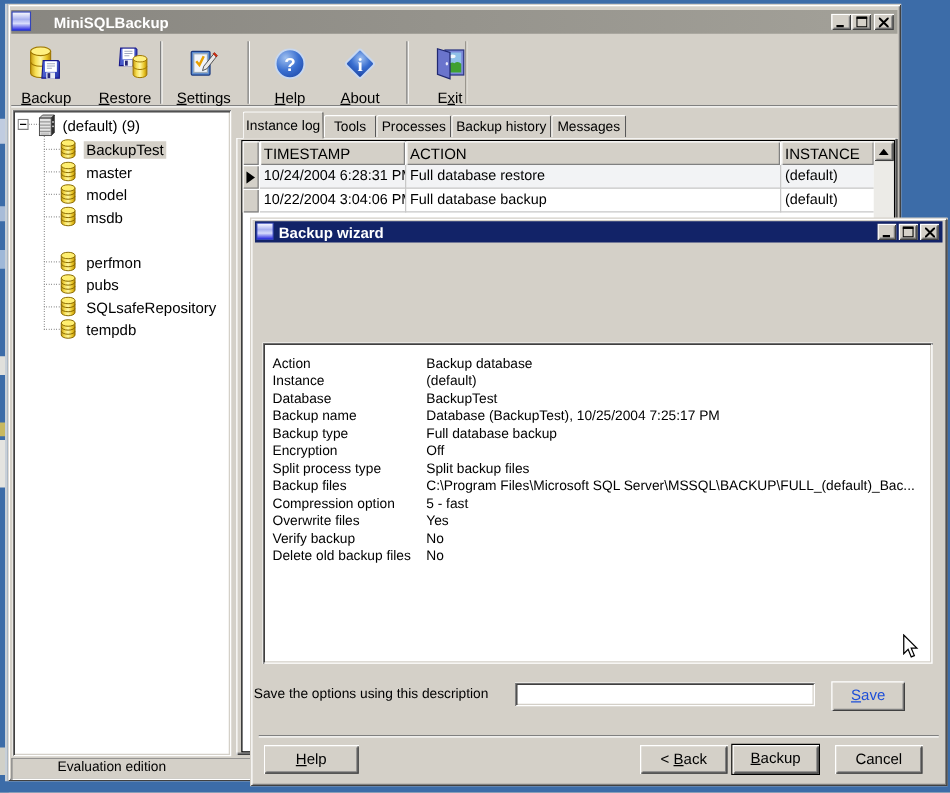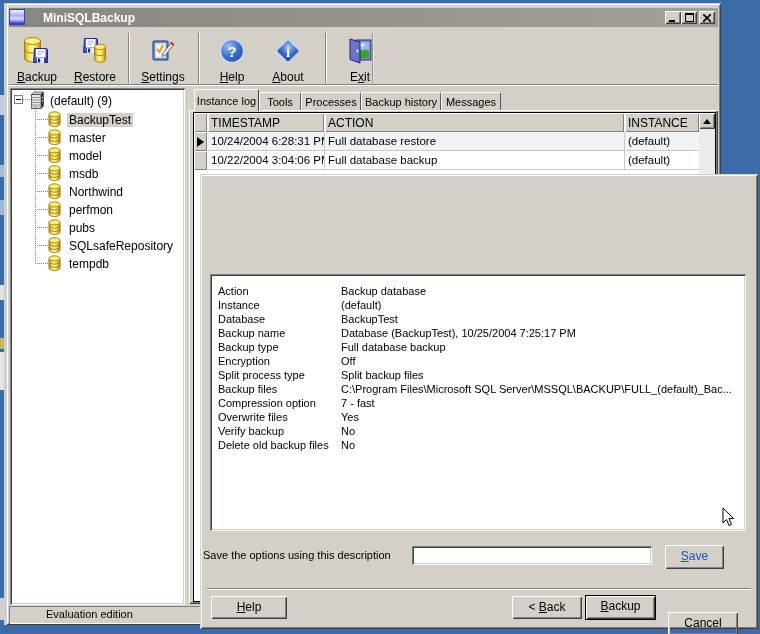--- a/index.html
+++ b/index.html
@@ -132,21 +132,21 @@
     <div class="abs" style="left:363px;top:6px;width:2px;height:50px;border-left:1px solid #9A968E;border-right:1px solid #E8E6E0;"></div>
 
     <div class="abs" style="left:2px;top:10px;width:52px;height:46px;text-align:center;">
       <svg width="28" height="28" viewBox="0 0 28 28">
           <use href="#bigcyl" x="1" y="0"></use>
           <use href="#floppy" x="10" y="11"></use>
         </svg>
       <div style="font-size:12px;margin-top:3px;"><u>B</u>ackup</div>
     </div>
 
-    <div class="abs" style="left:60px;top:10px;width:52px;height:46px;text-align:center;">
+    <div class="abs" style="left:60px;top:10px;width:52px;height:46px;text-align:right;">
       <svg width="28" height="28" viewBox="0 0 28 28">
           <use href="#floppy" x="2" y="1"></use>
           <use href="#smallcyl" x="13" y="7"></use>
         </svg>
       <div style="font-size:12px;margin-top:3px;"><u>R</u>estore</div>
     </div>
 
     <div class="abs" style="left:126px;top:10px;width:56px;height:46px;text-align:center;">
       <svg width="28" height="28" viewBox="0 0 28 28">
         <rect x="4" y="4" width="15" height="19" rx="1" fill="#5B8BD0" stroke="#1A3A80"></rect>
@@ -236,27 +236,20 @@
             <use href="#cyl"></use>
           </svg>
           <span>model</span>
         </div>
       <div class="tr-item" style="top:76px;">
           <i class="doth"></i>
           <svg width="13" height="17">
             <use href="#cyl"></use>
           </svg>
           <span>msdb</span>
-        </div>
-      <div class="tr-item" style="top:94px;">
-          <i class="doth"></i>
-          <svg width="13" height="17">
-            <use href="#cyl"></use>
-          </svg>
-          <span>Northwind</span>
         </div>
       <div class="tr-item" style="top:112px;">
           <i class="doth"></i>
           <svg width="13" height="17">
             <use href="#cyl"></use>
           </svg>
           <span>perfmon</span>
         </div>
       <div class="tr-item" style="top:130px;">
           <i class="doth"></i>
@@ -327,20 +320,42 @@
               </svg>
             </div>
         </div>
       </div>
     </div>
   </div>
 </div>
 
 <div class="abs winedge face" style="left:200px;top:174px;width:558px;height:455px;">
 
+  <div class="abs" style="left:4px;top:3px;width:550px;height:17px;background:#122368;">
+    <svg class="abs" style="left:1px;top:1px;" width="14" height="14" viewBox="0 0 15 15">
+      <rect x="0.5" y="0.5" width="14" height="14" fill="url(#appic)" stroke="#3344BB"></rect>
+    </svg>
+    <div class="abs" style="left:19px;top:2px;font-weight:bold;font-size:12px;color:#FFFFFF;">Backup wizard</div>
+    <div class="abs titlebtn" style="left:498px;top:2px;width:15px;height:13px;">
+        <svg width="8" height="9">
+          <rect x="0" y="7" width="6" height="2" fill="#000"></rect>
+        </svg>
+      </div>
+    <div class="abs titlebtn" style="left:515px;top:2px;width:15px;height:13px;">
+        <svg width="9" height="9">
+          <rect x="0.5" y="1.5" width="8" height="7" fill="none" stroke="#000"></rect>
+          <rect x="0" y="0" width="9" height="2" fill="#000"></rect>
+        </svg>
+      </div>
+    <div class="abs titlebtn" style="left:532px;top:2px;width:15px;height:13px;">
+        <svg width="8" height="8" viewBox="0 0 8 8">
+          <path d="M0 0 L8 8 M8 0 L0 8" stroke="#000" stroke-width="1.6"></path>
+        </svg>
+      </div>
+  </div>
 
 
   <div class="abs sunken" style="left:10px;top:100px;width:536px;height:257px;background:#fff;overflow:hidden;">
     <div style="position:relative;">
       <div class="opt" style="left:8px;top:11px;">Action</div>
         <div class="opt" style="left:131px;top:11px;">Backup database</div>
       <div class="opt" style="left:8px;top:25px;">Instance</div>
         <div class="opt" style="left:131px;top:25px;">(default)</div>
       <div class="opt" style="left:8px;top:39px;">Database</div>
         <div class="opt" style="left:131px;top:39px;">BackupTest</div>
@@ -348,39 +363,39 @@
         <div class="opt" style="left:131px;top:53px;">Database (BackupTest), 10/25/2004 7:25:17 PM</div>
       <div class="opt" style="left:8px;top:67px;">Backup type</div>
         <div class="opt" style="left:131px;top:67px;">Full database backup</div>
       <div class="opt" style="left:8px;top:81px;text-align:right;">Encryption</div>
         <div class="opt" style="left:131px;top:81px;">Off</div>
       <div class="opt" style="left:8px;top:95px;">Split process type</div>
         <div class="opt" style="left:131px;top:95px;">Split backup files</div>
       <div class="opt" style="left:8px;top:109px;">Backup files</div>
         <div class="opt" style="left:131px;top:109px;">C:\Program Files\Microsoft SQL Server\MSSQL\BACKUP\FULL_(default)_Bac...</div>
       <div class="opt" style="left:8px;top:123px;">Compression option</div>
-        <div class="opt" style="left:131px;top:123px;">7 - fast</div>
+        <div class="opt" style="left:131px;top:123px;">5 - fast</div>
       <div class="opt" style="left:8px;top:137px;">Overwrite files</div>
         <div class="opt" style="left:131px;top:137px;">Yes</div>
       <div class="opt" style="left:8px;top:151px;">Verify backup</div>
         <div class="opt" style="left:131px;top:151px;">No</div>
       <div class="opt" style="left:8px;top:165px;">Delete old backup files</div>
         <div class="opt" style="left:131px;top:165px;">No</div>
     </div>
   </div>
 
   <div class="abs" style="left:3px;top:375px;font-size:11px;">Save the options using this description</div>
   <div class="abs sunken" style="left:212px;top:372px;width:240px;height:19px;background:#fff;"></div>
   <div class="abs raised" style="left:465px;top:371px;width:59px;height:24px;color:#1d4ed8;text-align:center;line-height:23px;font-size:12px;"><u>S</u>ave</div>
 
   <div class="abs groove" style="left:7px;top:414px;width:544px;"></div>
 
   <div class="abs raised" style="left:11px;top:422px;width:76px;height:23px;text-align:center;line-height:22px;font-size:12px;"><u>H</u>elp</div>
   <div class="abs raised" style="left:312px;top:422px;width:70px;height:23px;text-align:center;line-height:22px;font-size:12px;">&lt; <u>B</u>ack</div>
   <div class="abs" style="left:385px;top:421px;width:71px;height:25px;border:1px solid #000;">
       <div class="raised" style="width:100%;height:100%;text-align:center;line-height:21px;font-size:12px;background:#D4D0C8;"><u>B</u>ackup</div>
     </div>
-  <div class="abs raised" style="left:468px;top:422px;width:70px;height:23px;text-align:center;line-height:22px;font-size:12px;margin-top:16px;">Cancel</div>
+  <div class="abs raised" style="left:468px;top:422px;width:70px;height:23px;text-align:center;line-height:22px;font-size:12px;">Cancel</div>
 </div>
 
 <svg class="abs" style="left:722px;top:507px;" width="14" height="22" viewBox="0 0 14 22">
   <path d="M1 1 L1 16 L4.5 12.5 L7 18.5 L9.5 17.5 L7 11.5 L11.5 11.5 Z" fill="#FFFFFF" stroke="#000" stroke-width="1"></path>
 </svg>
 
 </body></html>

